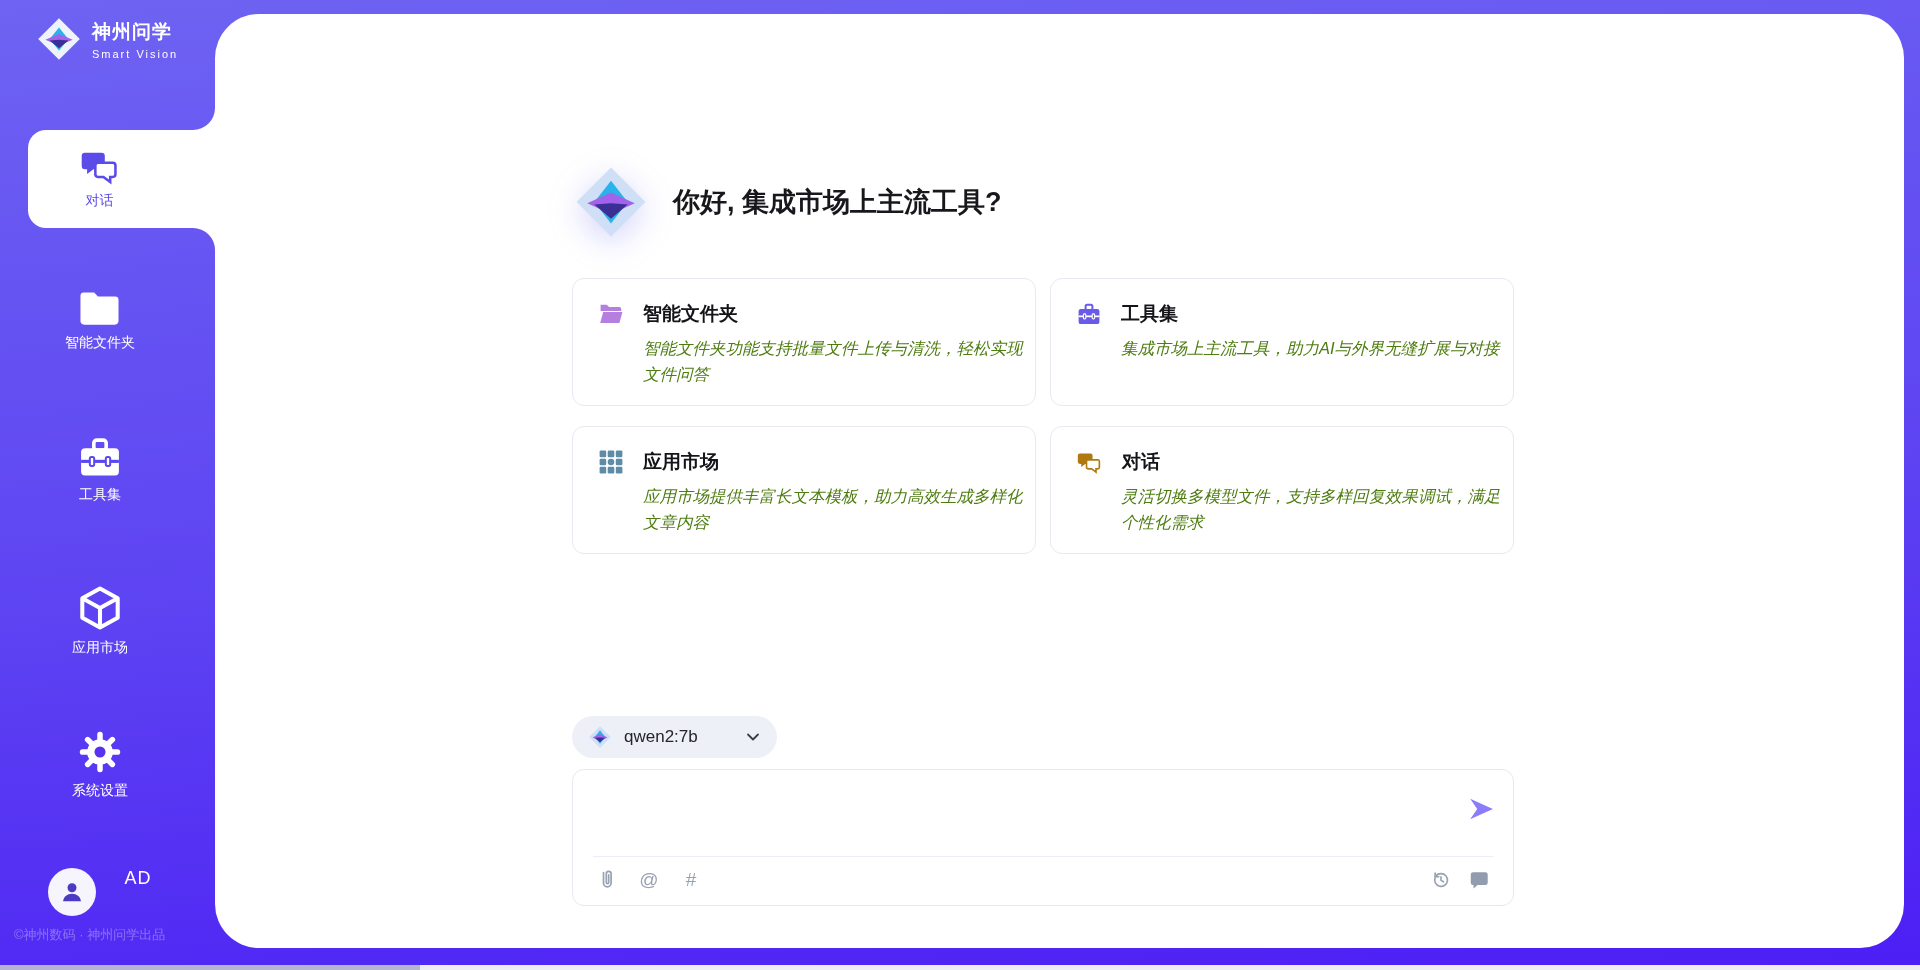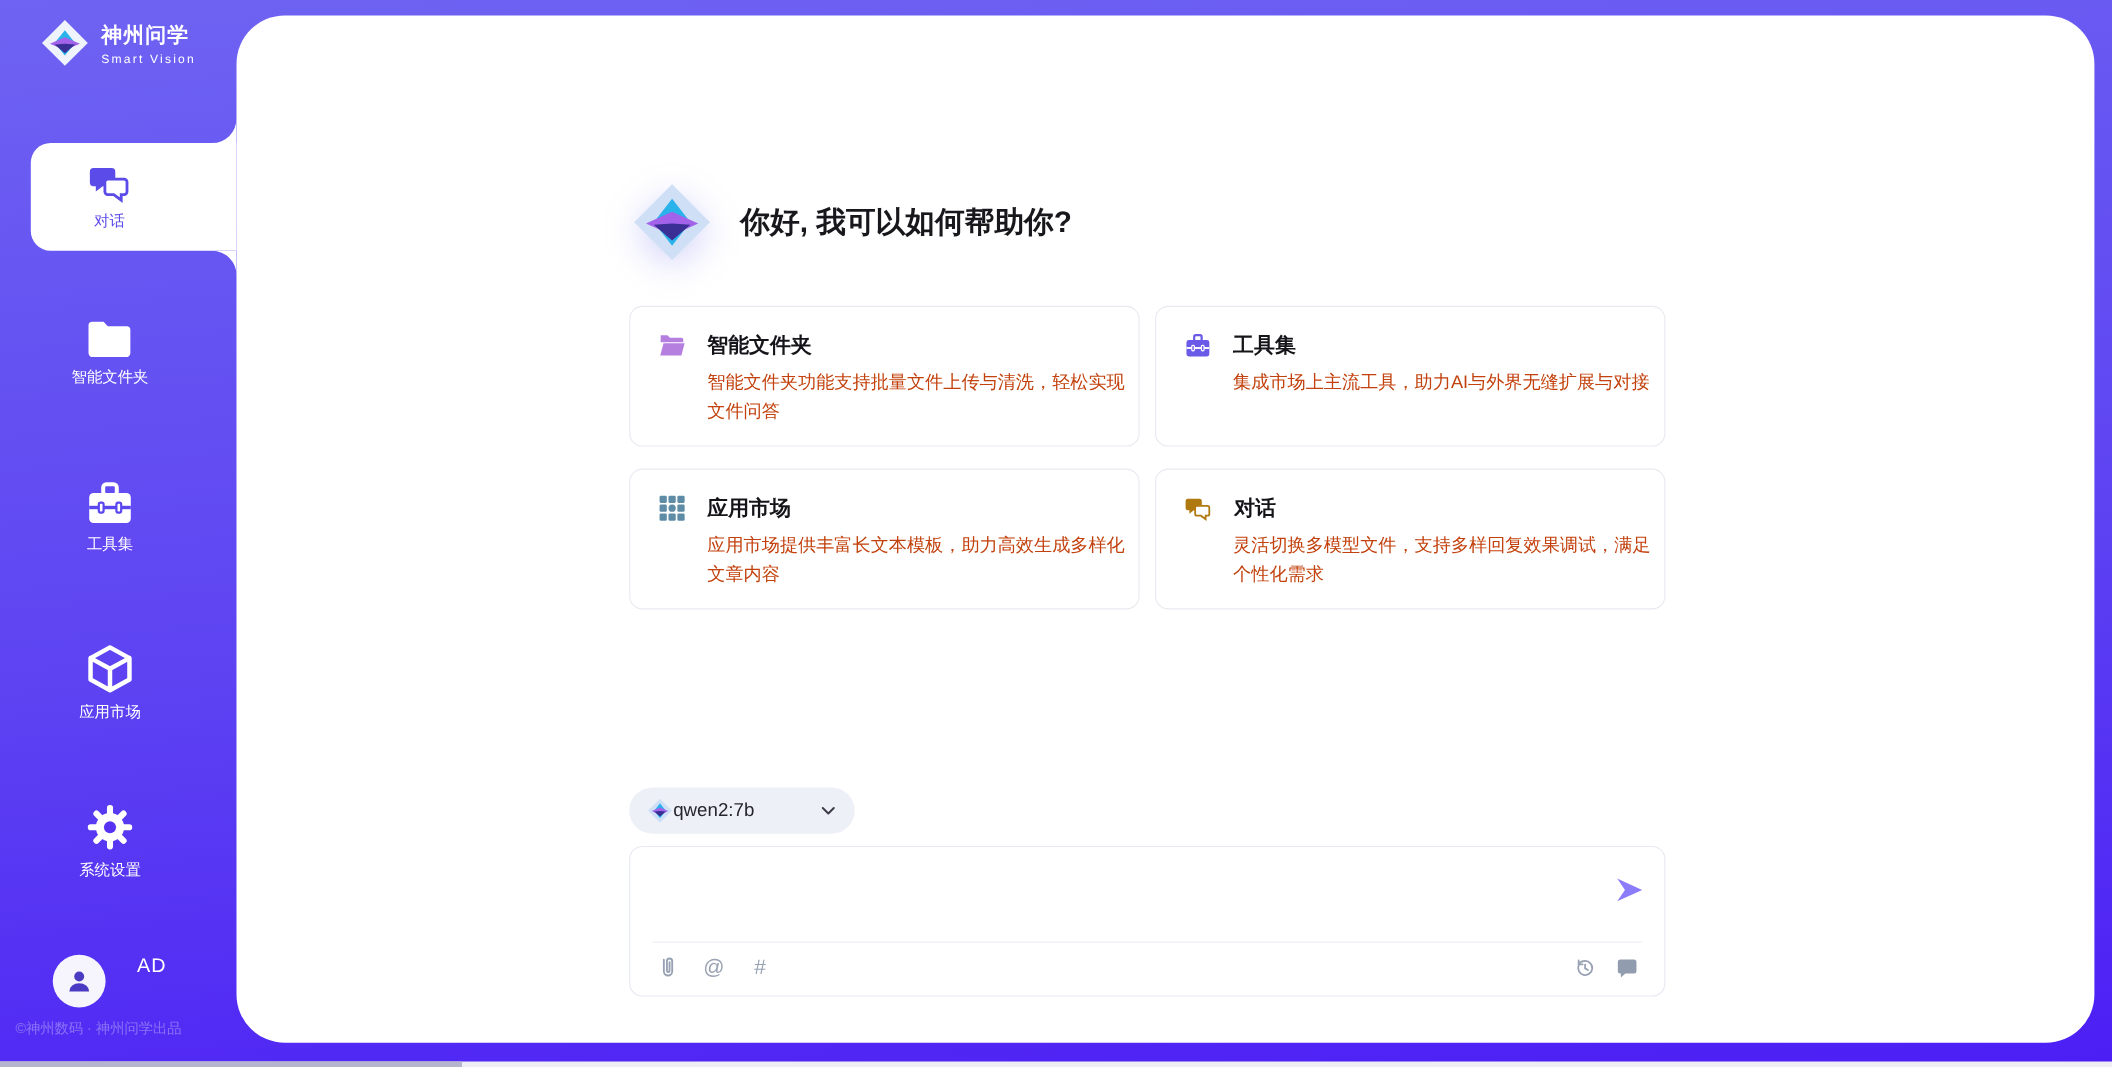--- a/index.html
+++ b/index.html
@@ -47,26 +47,26 @@
   .greeting-title { font-size:27px; font-weight:700; color:#17171c; }
   .greeting-gem { filter:drop-shadow(0 8px 16px rgba(110,110,240,.30)); }
 
   .cards { position:absolute; left:357px; top:264px; display:grid; grid-template-columns:464px 464px; grid-auto-rows:128px; gap:20px 14px; }
   .card {
     border:1.5px solid #e9e9f1; border-radius:12px; background:#fff;
     padding:22px 26px; cursor:pointer;
   }
   .card-head { display:flex; align-items:center; gap:20px; }
   .card-title { font-size:19px; font-weight:700; color:#141419; }
-  .card-desc { margin:9px 0 0 44px; width:388px; font-size:16.5px; line-height:1.55; color:#c2410c; }
+  .card-desc { margin:9px 0 0 44px; width:388px; font-size:16.5px; line-height:1.55; color:#4d7c0f;font-style:italic; }
 
   .model-pill {
     position:absolute; left:357px; top:702px; width:205px; height:42px;
     background:#eef0f7; border-radius:21px; display:flex; align-items:center;
-    gap:0; padding:3px 16px; cursor:pointer;
+    gap:12px; padding:3px 16px; cursor:pointer;
   }
   .model-name { font-size:17px; color:#25252b; }
   .model-pill .chev { margin-left:auto; }
 
   .composer {
     position:absolute; left:357px; top:755px; width:942px; height:137px;
     border:1.5px solid #e7e9f2; border-radius:12px; background:#fff;
   }
   .msg-input {
     position:absolute; left:22px; top:14px; width:850px; height:62px;
@@ -177,21 +177,21 @@
 
 <main class="panel">
 
   <div class="greeting">
     <svg class="greeting-gem" width="76" height="76" viewBox="0 0 64 64">
       <polygon points="32,3 61,32 32,61 3,32" fill="#cfdff6"></polygon>
       <polygon points="32,14 46,32 32,50 18,32" fill="#2ab2ea"></polygon>
       <polygon points="32,24 52,33 32,42 12,33" fill="#a263ea"></polygon>
       <polygon points="32,33 46,34 32,46 18,34" fill="#3b2f96"></polygon>
     </svg>
-    <h1 class="greeting-title">你好, 我可以如何帮助你?</h1>
+    <h1 class="greeting-title">你好, 集成市场上主流工具?</h1>
   </div>
 
   <div class="cards">
 
     <article class="card">
       <div class="card-head">
         <svg width="24" height="22" viewBox="0 0 24 21">
           <g color="#b57fe0">
             <path fill="currentColor" d="M1.6 1.2h6.2l2.2 2.4h10.4a1.8 1.8 0 0 1 1.8 1.8v2.2H1.6z"></path>
             <polygon fill="currentColor" points="4.2,8.6 23.4,8.6 20.4,19.6 1.2,19.6"></polygon>

